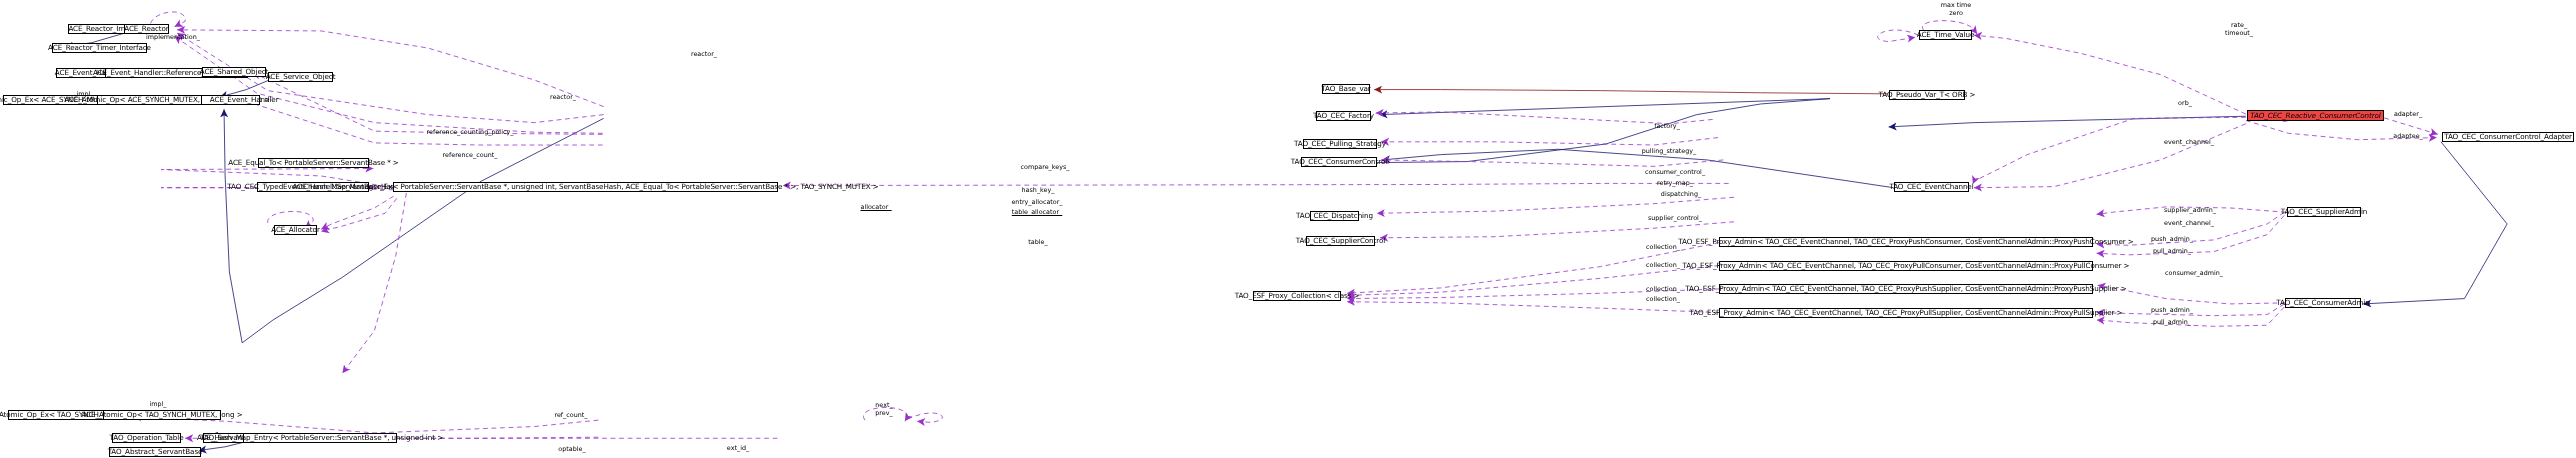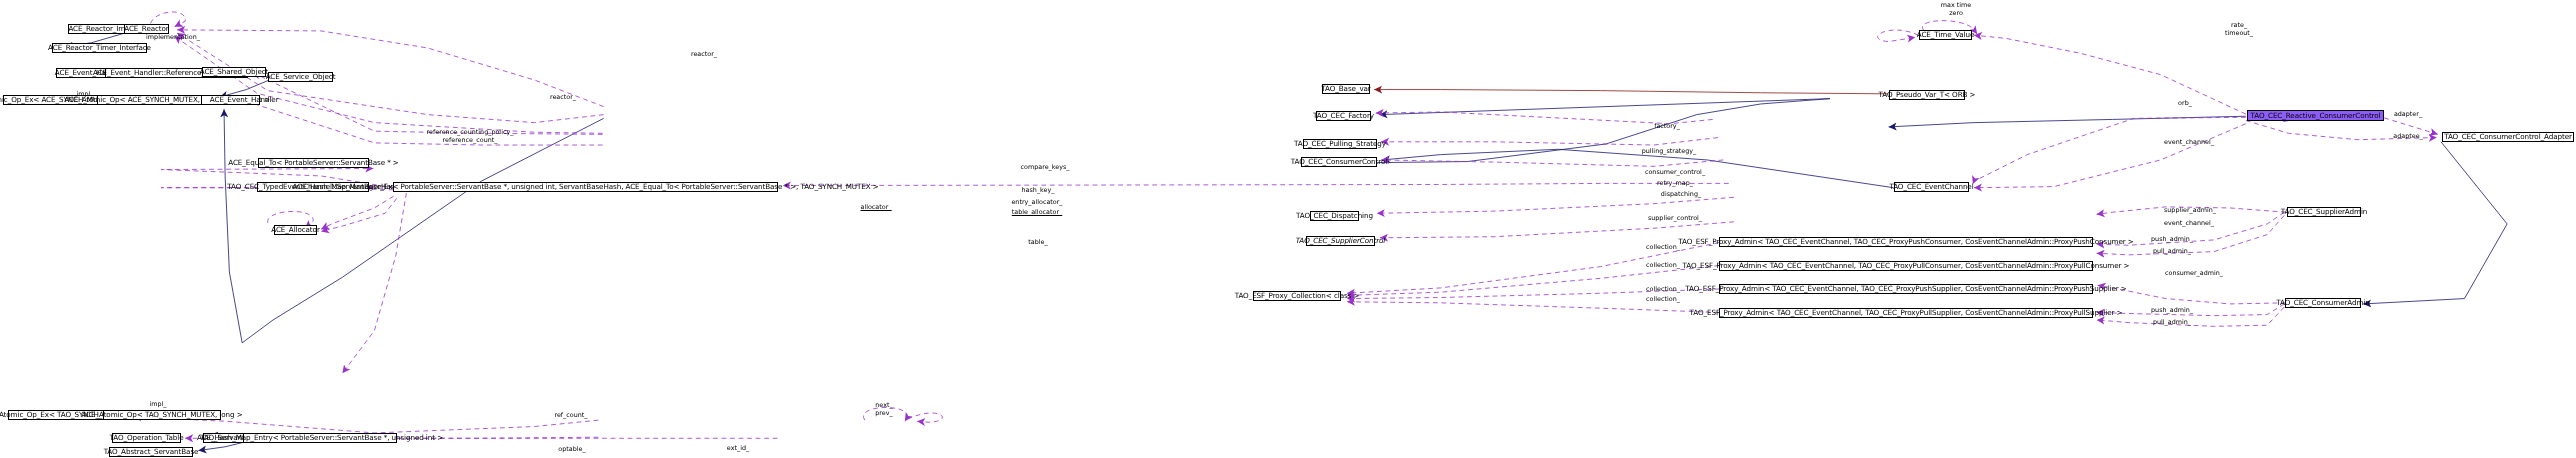--- a/index.html
+++ b/index.html
@@ -3,21 +3,21 @@
 <meta charset="utf-8">
 <title>TAO_CEC_Reactive_ConsumerControl Collaboration Diagram</title>
 <style>
   html,body{margin:0;padding:0;background:#ffffff;}
   body{font-family:"DejaVu Sans","Liberation Sans",sans-serif;}
   #canvas{position:relative;width:2576px;height:458px;background:#ffffff;overflow:hidden;}
   svg#edges{position:absolute;left:0;top:0;width:2576px;height:458px;pointer-events:none;}
   .node{position:absolute;box-sizing:border-box;border:0.9px solid #000000;background:#ffffff;
         color:#000000;font-size:7.2px;line-height:1;white-space:nowrap;
         display:flex;align-items:center;justify-content:center;padding:0 3.7px;letter-spacing:-0.1px;}
-  .node.hl{background:#8b5cf6;border-color:#000000;}
+  .node.hl{background:#ef4444;border-color:#000000;font-style:italic;}
   .elabel{position:absolute;font-size:6.4px;color:#000000;white-space:nowrap;line-height:1.05;}
   .elabel.c{transform:translateX(-50%);}
 </style>
 </head>
 <body>
 
 <div id="canvas">
 
   <svg id="edges" viewBox="0 0 4827 859">
     <defs>
@@ -148,21 +148,21 @@
     </div>
   <div class="node" style="left:1303px;top:139px;width:74px;height:10px;">
       <span>TAO_CEC_Pulling_Strategy</span>
     </div>
   <div class="node" style="left:1301px;top:157px;width:76px;height:10px;">
       <span>TAO_CEC_ConsumerControl</span>
     </div>
   <div class="node" style="left:1310px;top:211px;width:49px;height:10px;">
       <span>TAO_CEC_Dispatching</span>
     </div>
-  <div class="node" style="left:1306px;top:236px;width:69px;height:10px;font-style:italic;">
+  <div class="node" style="left:1306px;top:236px;width:69px;height:10px;">
       <span>TAO_CEC_SupplierControl</span>
     </div>
   <div class="node" style="left:1253px;top:291px;width:88px;height:10px;">
       <span>TAO_ESF_Proxy_Collection&lt; class &gt;</span>
     </div>
   <div class="node" style="left:1889px;top:90px;width:76px;height:10px;">
       <span>TAO_Pseudo_Var_T&lt; ORB &gt;</span>
     </div>
   <div class="node" style="left:1919px;top:30px;width:53px;height:10px;">
       <span>ACE_Time_Value</span>
@@ -196,35 +196,35 @@
     </div>
   <div class="node" style="left:8px;top:410px;width:120px;height:10px;">
       <span>ACE_Atomic_Op_Ex&lt; TAO_SYNCH_MUTEX, long &gt;</span>
     </div>
   <div class="node" style="left:103px;top:410px;width:118px;height:10px;">
       <span>ACE_Atomic_Op&lt; TAO_SYNCH_MUTEX, long &gt;</span>
     </div>
   <div class="node" style="left:112px;top:433px;width:69px;height:10px;text-align:right;">
       <span>TAO_Operation_Table</span>
     </div>
-  <div class="node" style="left:109px;top:447px;width:84px;height:10px;">
+  <div class="node" style="left:109px;top:447px;width:92px;height:10px;">
       <span>TAO_Abstract_ServantBase</span>
     </div>
   <div class="node" style="left:203px;top:433px;width:56px;height:10px;">
       <span>TAO_ServantBase</span>
     </div>
   <div class="node" style="left:243px;top:433px;width:154px;height:10px;">
       <span>ACE_Hash_Map_Entry&lt; PortableServer::ServantBase *, unsigned int &gt;</span>
     </div>
 
   <div class="elabel c" style="left:173px;top:34px;"><span>implementation_</span></div>
   <div class="elabel c" style="left:704px;top:51px;"><span>reactor_</span></div>
   <div class="elabel c" style="left:563px;top:94px;"><span>reactor_</span></div>
   <div class="elabel c" style="left:470px;top:129px;"><span>reference_counting_policy_</span></div>
-  <div class="elabel c" style="left:470px;top:137px;"><span>reference_count_</span></div>
+  <div class="elabel c" style="left:470px;top:152px;"><span>reference_count_</span></div>
   <div class="elabel c" style="left:85px;top:91px;"><span>impl_</span></div>
   <div class="elabel c" style="left:1045px;top:164px;"><span>compare_keys_</span></div>
   <div class="elabel c" style="left:1038px;top:187px;"><span>hash_key_</span></div>
   <div class="elabel c" style="left:1037px;top:199px;"><span>entry_allocator_</span></div>
   <div class="elabel c" style="left:1037px;top:209px;text-decoration:underline;"><span>table_allocator_</span></div>
   <div class="elabel c" style="left:876px;top:204px;text-decoration:underline;"><span>allocator_</span></div>
   <div class="elabel c" style="left:1038px;top:239px;"><span>table_</span></div>
   <div class="elabel c" style="left:1956px;top:2.1px;"><span>max time</span></div>
   <div class="elabel c" style="left:1956px;top:9.6px;"><span>zero</span></div>
   <div class="elabel c" style="left:2239px;top:22.4px;"><span>rate_</span></div>

